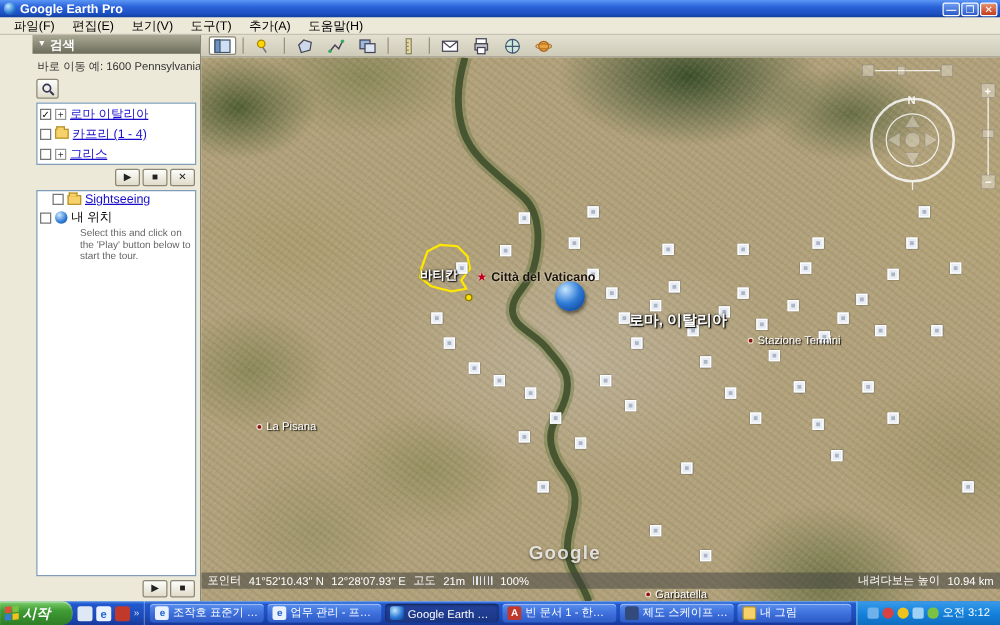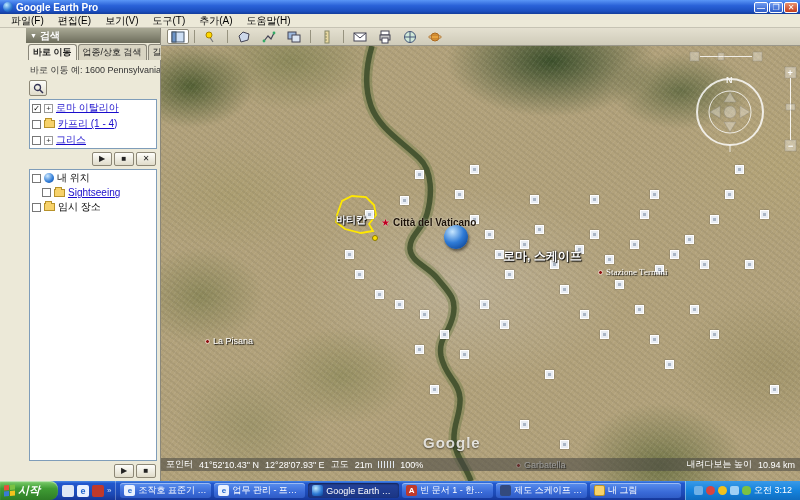--- a/index.html
+++ b/index.html
@@ -187,25 +187,20 @@
       <span class="menu-item">도움말(H)</span>
     </div>
 
   <div class="sidebar">
 
     <div class="panel-header">
       <span class="arrow">▼</span>
       <span>검색</span>
     </div>
 
-    <div class="tabs">
-        <span class="tab active">바로 이동</span>
-        <span class="tab">업종/상호 검색</span>
-        <span class="tab">길찾기</span>
-      </div>
 
     <div class="hint-line">바로 이동 예: 1600 Pennsylvania Ave, 20006</div>
 
     <div class="input-row">
       <span class="sq-btn">
         <svg width="11" height="11" viewBox="0 0 11 11">
           <circle cx="4.5" cy="4.5" r="3" fill="none" stroke="#335" stroke-width="1.3"></circle>
           <line x1="7" y1="7" x2="10" y2="10" stroke="#335" stroke-width="1.5"></line>
         </svg>
       </span>
@@ -230,35 +225,31 @@
       </div>
 
     <div class="btn-row">
       <span class="mini-btn">▶</span>
       <span class="mini-btn">■</span>
       <span class="mini-btn">✕</span>
     </div>
 
 
     <div class="tree-box places-tree">
+        <div class="tree-row" style="padding-left: 12px;">
+          <span class="cb"></span>
+          <span class="ico-folder"></span>
+          <span class="tree-label link">Sightseeing</span>
+        </div>
         <div class="tree-row" style="padding-left: 2px;">
           <span class="cb"></span>
           <span class="ico-globe"></span>
           <span class="tree-label">내 위치</span>
         </div>
-        <div class="tree-row" style="padding-left: 12px;">
-          <span class="cb"></span>
-          <span class="ico-folder"></span>
-          <span class="tree-label link">Sightseeing</span>
-        </div>
-        <div class="tree-row" style="padding-left: 2px;">
-          <span class="cb"></span>
-          <span class="ico-folder"></span>
-          <span class="tree-label">임시 장소</span>
-        </div>
+        <div class="tree-desc">Select this and click on the 'Play' button below to start the tour.</div>
       </div>
 
     <div class="btn-row">
       <span class="mini-btn">▶</span>
       <span class="mini-btn">■</span>
     </div>
 
   </div>
 
   <div class="maptoolbar">
@@ -408,31 +399,31 @@
           <span class="lbl-white">바티칸</span>
         </div>
         <div class="map-label" style="left: 220px; top: 171px;">
           <span class="dot-star">★</span>
           <span class="lbl-dark">Città del Vaticano</span>
         </div>
         <div class="map-label" style="left: 211px; top: 189px;">
           <span class="dot-yellow"></span>
         </div>
         <div class="map-label" style="left: 342px; top: 202px;">
-          <span class="lbl-white-big">로마, 스케이프</span>
-        </div>
-        <div class="map-label" style="left: 437px; top: 221px; font-family: Liberation Serif, serif;">
+          <span class="lbl-white-big">로마, 이탈리아</span>
+        </div>
+        <div class="map-label" style="left: 437px; top: 221px;">
           <span class="dot-red"></span>
           <span class="lbl-white-sm">Stazione Termini</span>
         </div>
         <div class="map-label" style="left: 44px; top: 290px;">
           <span class="dot-red"></span>
           <span class="lbl-white-sm">La Pisana</span>
         </div>
-        <div class="map-label" style="left: 355px; top: 414px;">
+        <div class="map-label" style="left: 355px; top: 424px;">
           <span class="dot-red"></span>
           <span class="lbl-white-sm">Garbatella</span>
         </div>
       </div>
 
     <div class="blue-marker" style="left:283px;top:179px;"></div>
 
     <div class="navwrap">
       <svg width="106" height="150" viewBox="0 0 106 150">
         <rect x="2" y="2" width="9" height="9" class="nav-fill"></rect>

